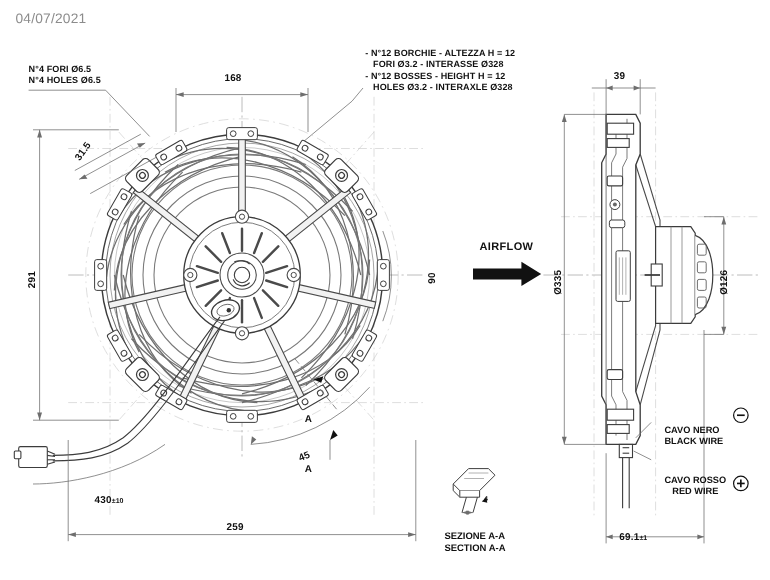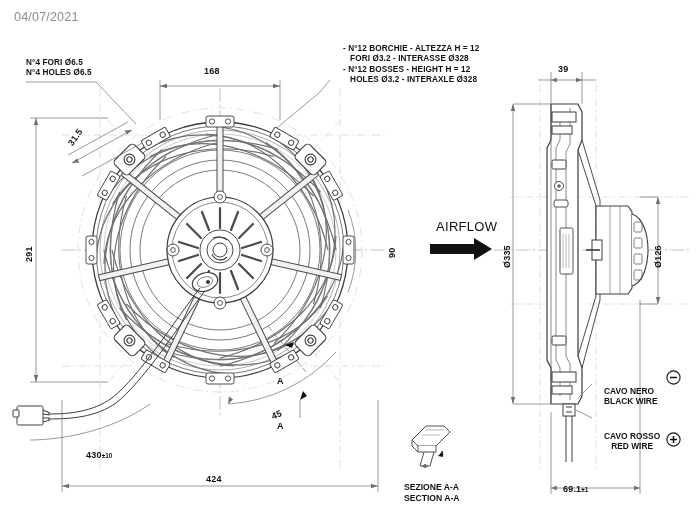--- a/index.html
+++ b/index.html
@@ -51,21 +51,21 @@
     font-size: 6.4px;
     font-weight: bold;
     color: #111;
     white-space: nowrap;
   }
   .rot90  { transform: rotate(-90deg); transform-origin: left top; }
   .rot45  { transform: rotate(-55deg); transform-origin: left top; }
   .rot20  { transform: rotate(-22deg); transform-origin: left top; }
 
   .airflow-text {
-    font-size: 13px; font-weight: normal; color:#111; letter-spacing:.3px;
+    font-size: 10px; font-weight: bold; color:#111; letter-spacing:.3px;
   }
   .sec-label {
     font-size: 8.6px; font-weight: bold; color:#111; line-height: 10.5px;
     white-space: pre; text-align:left;
   }
   .wire-label {
     font-size: 8.4px; font-weight: bold; color:#111; line-height:10px;
     white-space: pre;
   }
   svg { display:block; overflow: visible; }
@@ -74,21 +74,21 @@
 <body>
 
 <div id="page">
 
   <div class="abs" id="date-label">04/07/2021</div>
 
 
   <div class="abs note" style="left:26px; top:58px;">N°4 FORI Ø6.5
 N°4 HOLES Ø6.5</div>
 
-  <div class="abs note" style="left:343px; top:44px;">- N°12 BORCHIE - ALTEZZA H = 12
+  <div class="abs note" style="left:332px; top:44px;">- N°12 BORCHIE - ALTEZZA H = 12
    FORI Ø3.2 - INTERASSE Ø328
 - N°12 BOSSES - HEIGHT H = 12
    HOLES Ø3.2 - INTERAXLE Ø328</div>
 
   <svg class="abs" style="left:0; top:0;" width="700" height="527">
     <g stroke="#6e6e6e" stroke-width="0.7" fill="none">
       <path d="M26,82 L96,82 L136,124"></path>
       <path d="M330,80 L320,92 L272,132"></path>
     </g>
   </svg>
@@ -388,21 +388,21 @@
       <path d="M300,400 l3,-9 l4,5 z" fill="#111" stroke="none"></path>
       <line x1="300" y1="418" x2="300" y2="400"></line>
     </g>
   </svg>
 
   <div class="abs dim" style="left:204px; top:66px;">168</div>
   <div class="abs dim rot90" style="left:24px; top:262px;">291</div>
   <div class="abs dim rot45" style="left:66px; top:142px;">31.5</div>
   <div class="abs dim rot90" style="left:387px; top:258px;">90</div>
   <div class="abs dim rot20" style="left:270px; top:412px;">45</div>
-  <div class="abs dim" style="left:206px; top:474px;">424</div>
+  <div class="abs dim" style="left:206px; top:474px;">259</div>
   <div class="abs" style="left:86px; top:444px;">
     <span class="dim">430</span><span class="dim-sm">±10</span>
   </div>
   <div class="abs dim" style="left:277px; top:376px;">A</div>
   <div class="abs dim" style="left:277px; top:421px;">A</div>
 
   <div class="abs airflow-text" style="left:436px; top:219px;">AIRFLOW</div>
   <svg class="abs" style="left:430px; top:238px;" width="66" height="22">
     <path d="M0,6 L44,6 L44,0 L62,11 L44,22 L44,16 L0,16 Z" fill="#111"></path>
   </svg>

